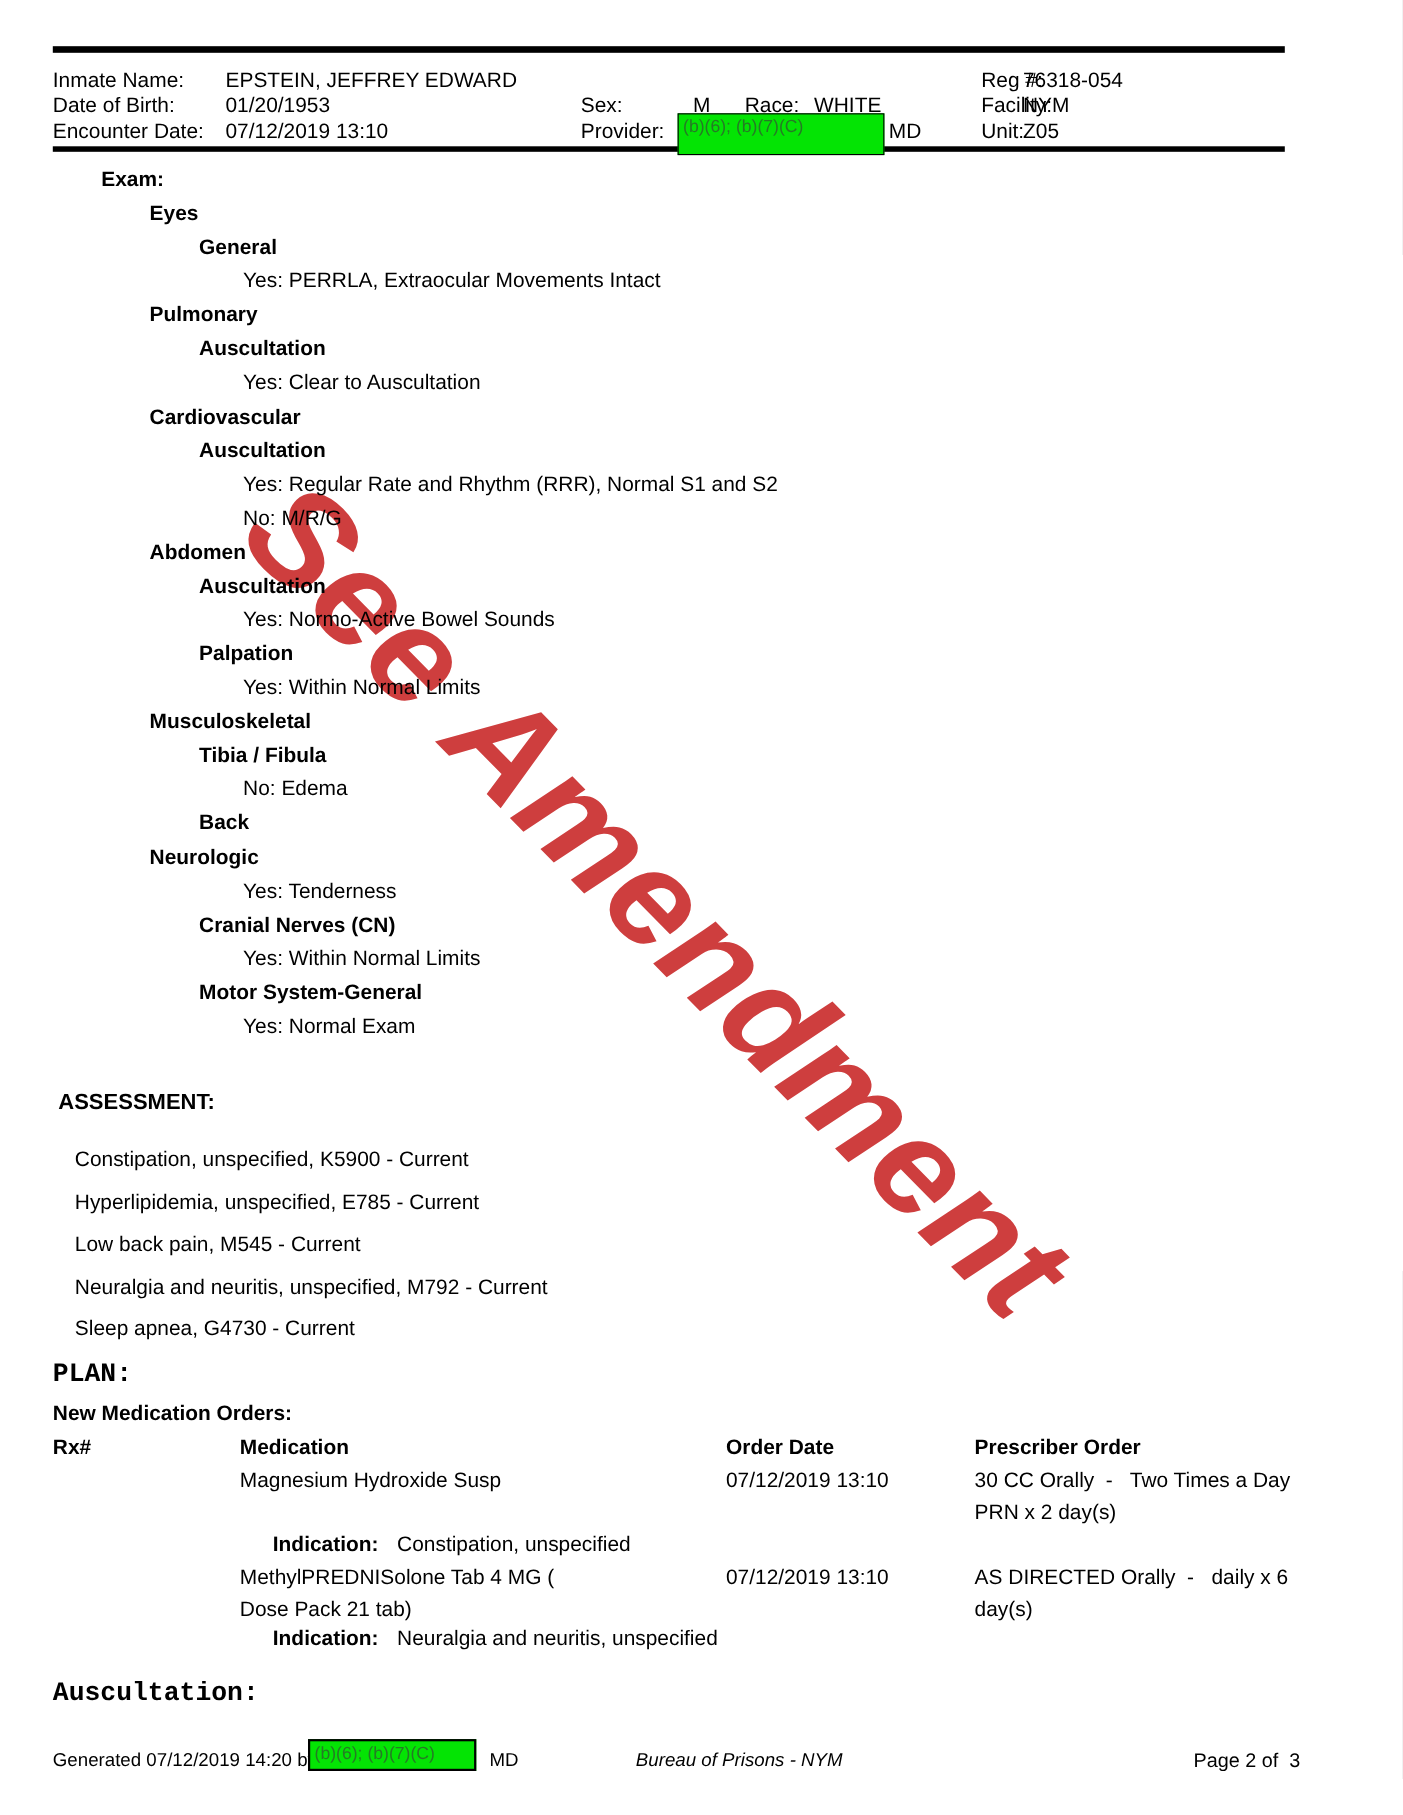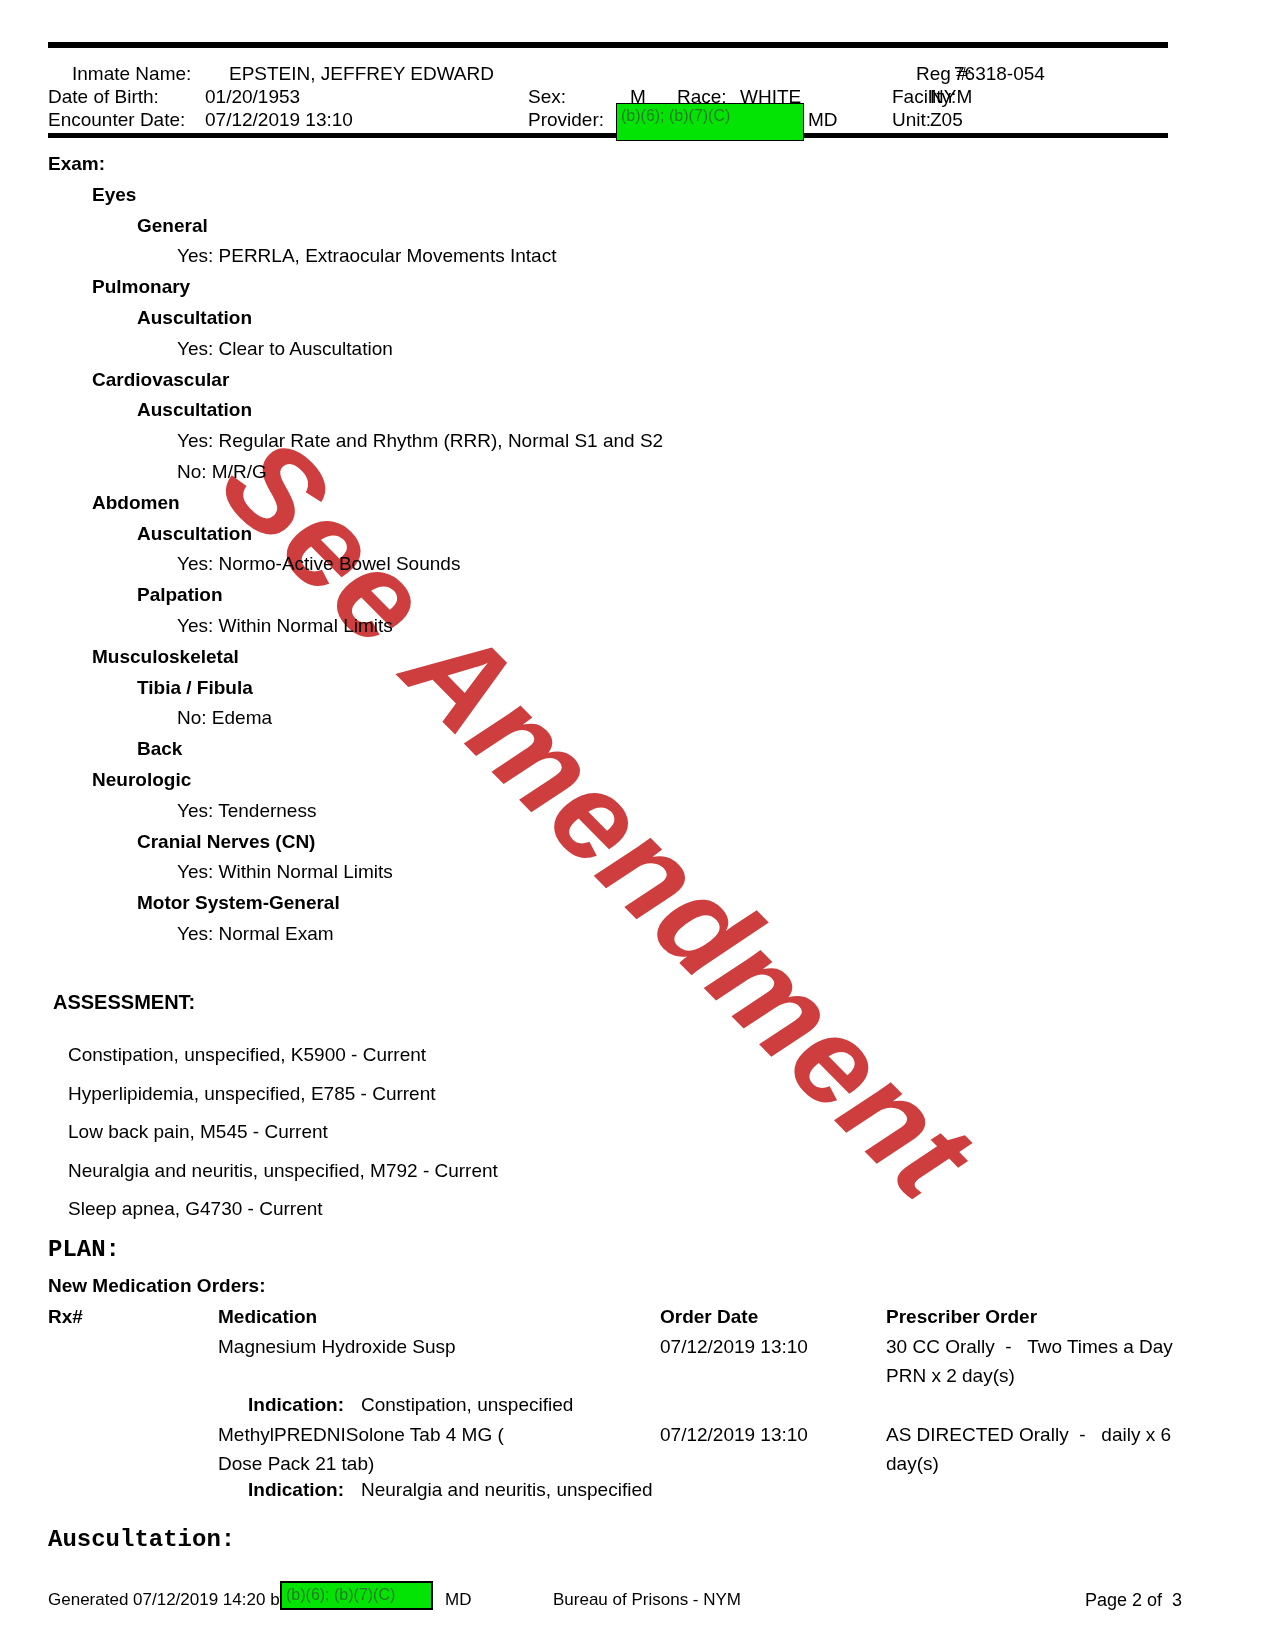--- a/index.html
+++ b/index.html
@@ -38,21 +38,21 @@
   .redact{
     position:absolute; background:#04e404; border:2px solid #000;
     color:#267a26; font-size:16px; line-height:20px; padding:2px 4px;
     box-sizing:border-box; overflow:hidden; white-space:nowrap;
   }
   #provider-redact{left:616px; top:103px; width:188px; height:38px; border-width:1.5px;}
   #footer-redact{left:280px; top:1581px; width:153px; height:29px; border-width:2.5px;}
 
   
   .exam{position:absolute; left:48px; top:149px; width:1120px;}
-  .exam .ln{line-height:30.8px; height:30.8px; white-space:nowrap;}
+  .exam .ln{line-height:30.8px; height:30.8px; white-space:nowrap;margin-left:44px;}
   .exam .t{font-weight:bold;}
   .lv1{padding-left:44px; font-weight:bold;}
   .lv2{padding-left:89px; font-weight:bold;}
   .lv3{padding-left:129px;}
 
   
   .assessment{position:absolute; left:53px; top:990px; width:1100px;}
   .assessment .title{font-weight:bold; font-size:20px; line-height:24px;}
   .assessment .items{margin-top:22px; padding-left:15px;}
   .assessment .items div{line-height:38.6px; white-space:nowrap;}
@@ -69,34 +69,34 @@
   .c-presc{left:838px; width:290px;}
   .thead .c{font-weight:bold; white-space:nowrap; width:auto;}
   .ind .c-lbl{position:absolute; left:200px; font-weight:bold; white-space:nowrap;}
   .ind .c-val{position:absolute; left:313px; white-space:nowrap;}
 
   
   .footer{position:absolute; left:48px; top:1590px; width:1179px; height:40px; font-size:17px;}
   .footer span{position:absolute; top:0; white-space:nowrap;}
   .f-gen{left:0;}
   .f-md{left:397px;}
-  .f-center{left:505px;}
+  .f-center{left:530px;font-style:italic;}
   .f-page{left:1037px; font-size:18px;}
 </style>
 </head>
 <body>
 
 <div class="page">
 
   <div class="watermark">See Amendment</div>
 
   <div class="rule" id="rule-top"></div>
   <div class="rule" id="rule-header"></div>
 
-  <div class="hrow" style="top:62px;margin-left:24px;">
+  <div class="hrow" style="top:62px;">
     <span class="h-label">Inmate Name:</span>
     <span class="h-value">EPSTEIN, JEFFREY EDWARD</span>
     <span class="h-right-label">Reg #:</span>
     <span class="h-right-value">76318-054</span>
   </div>
 
   <div class="hrow" style="top:85px;">
     <span class="h-label">Date of Birth:</span>
     <span class="h-value">01/20/1953</span>
     <span class="h-mid1">Sex:</span>

